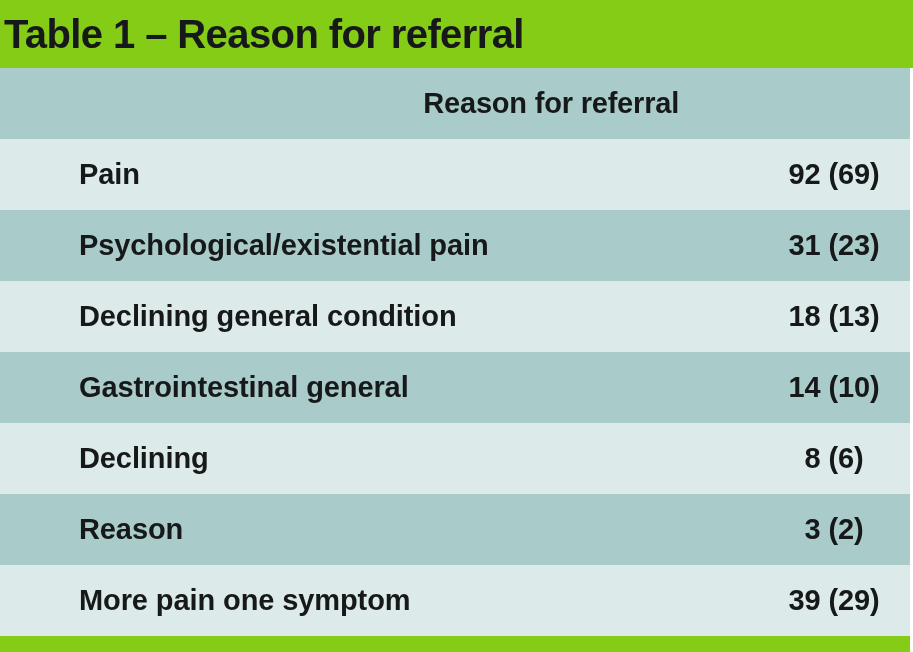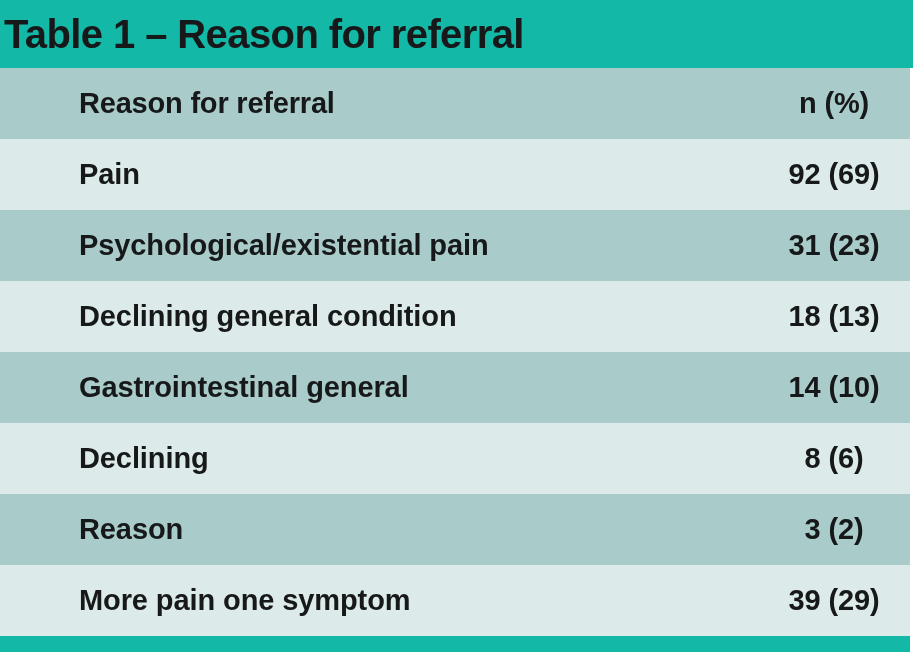--- a/index.html
+++ b/index.html
@@ -13,21 +13,21 @@
     height: 652px;
     overflow: hidden;
     font-family: "Liberation Sans", sans-serif;
     -webkit-font-smoothing: antialiased;
   }
 
   .page {
     position: relative;
     width: 913px;
     height: 652px;
-    background: #14b8a6;
+    background: #84cc16;
     box-sizing: border-box;
   }
 
   
   .table-title {
     position: absolute;
     left: 4px;
     top: 0px;
     width: 880px;
     height: 68px;
@@ -79,20 +79,21 @@
   
   .header-row {
     background: #a9cbc9;
     height: 88px;
   }
   .header-row th {
     font-size: 29px;
     font-weight: 700;
     letter-spacing: -0.2px;
     white-space: nowrap;
+    text-align: right;
   }
 
   
   .row-light { background: #dcebe9; }
   .row-dark  { background: #a9cbc9; }
 
   .data-table tbody td {
     font-size: 29px;
     font-weight: 700;
     letter-spacing: -0.1px;

